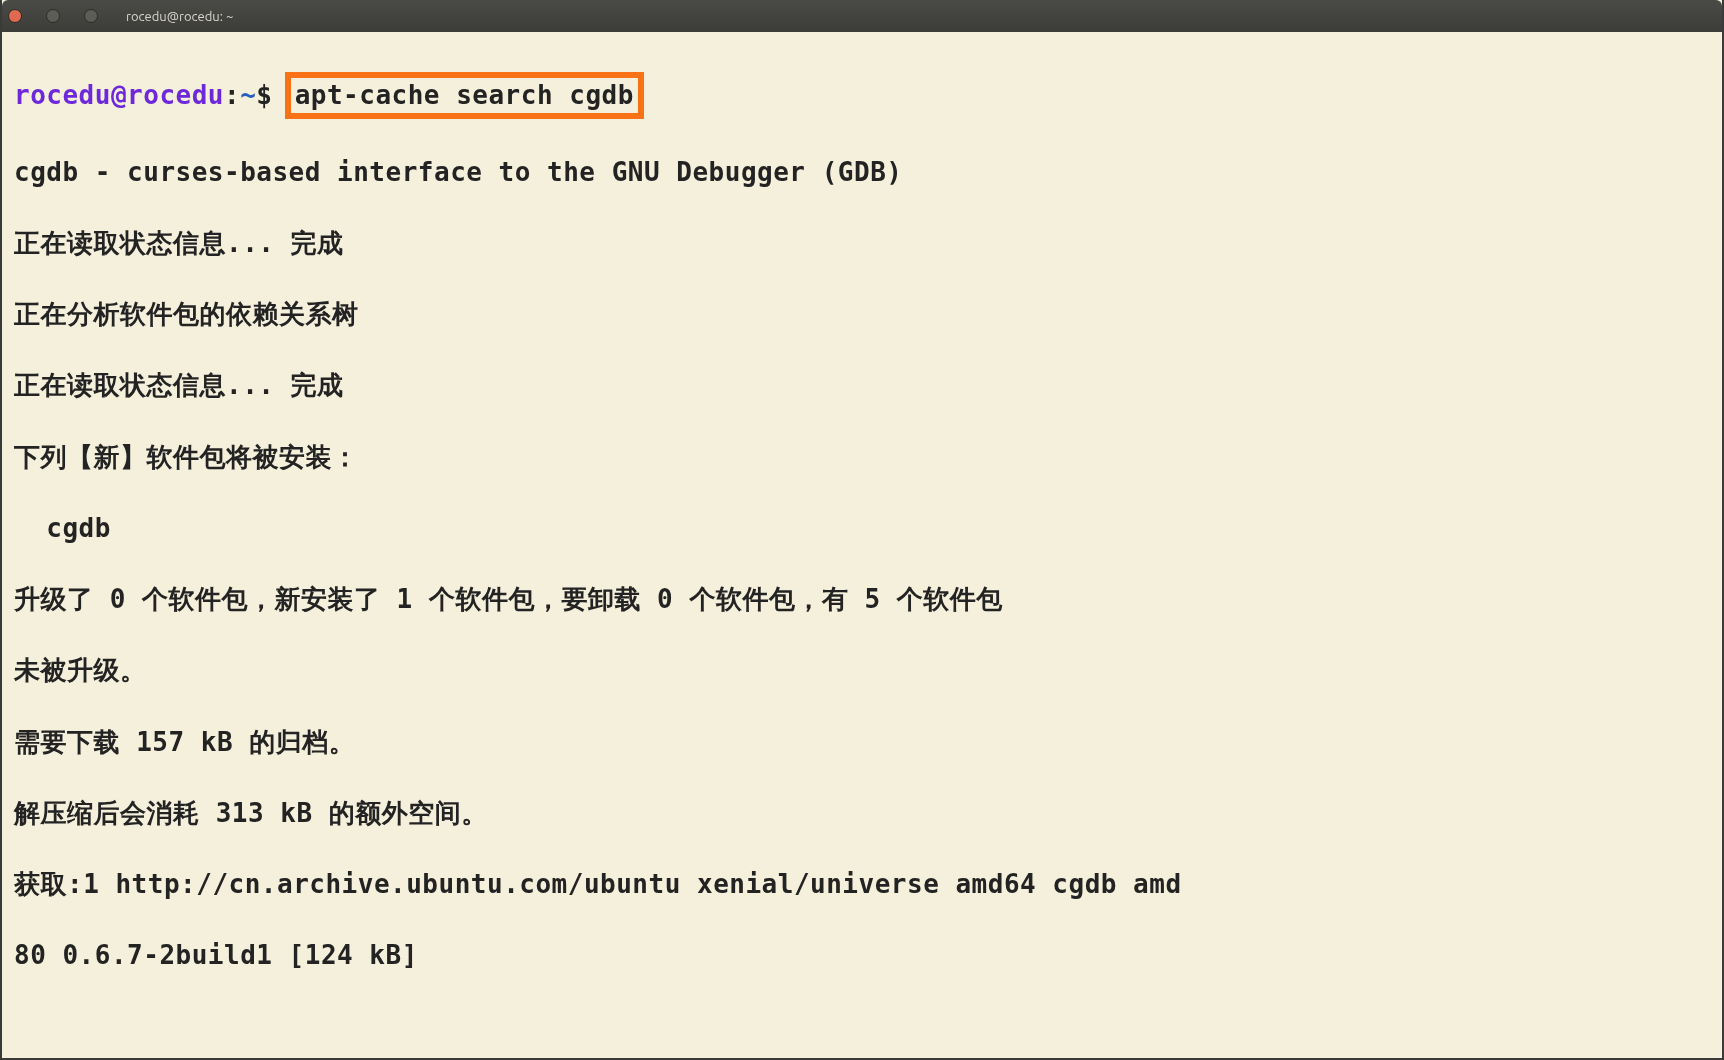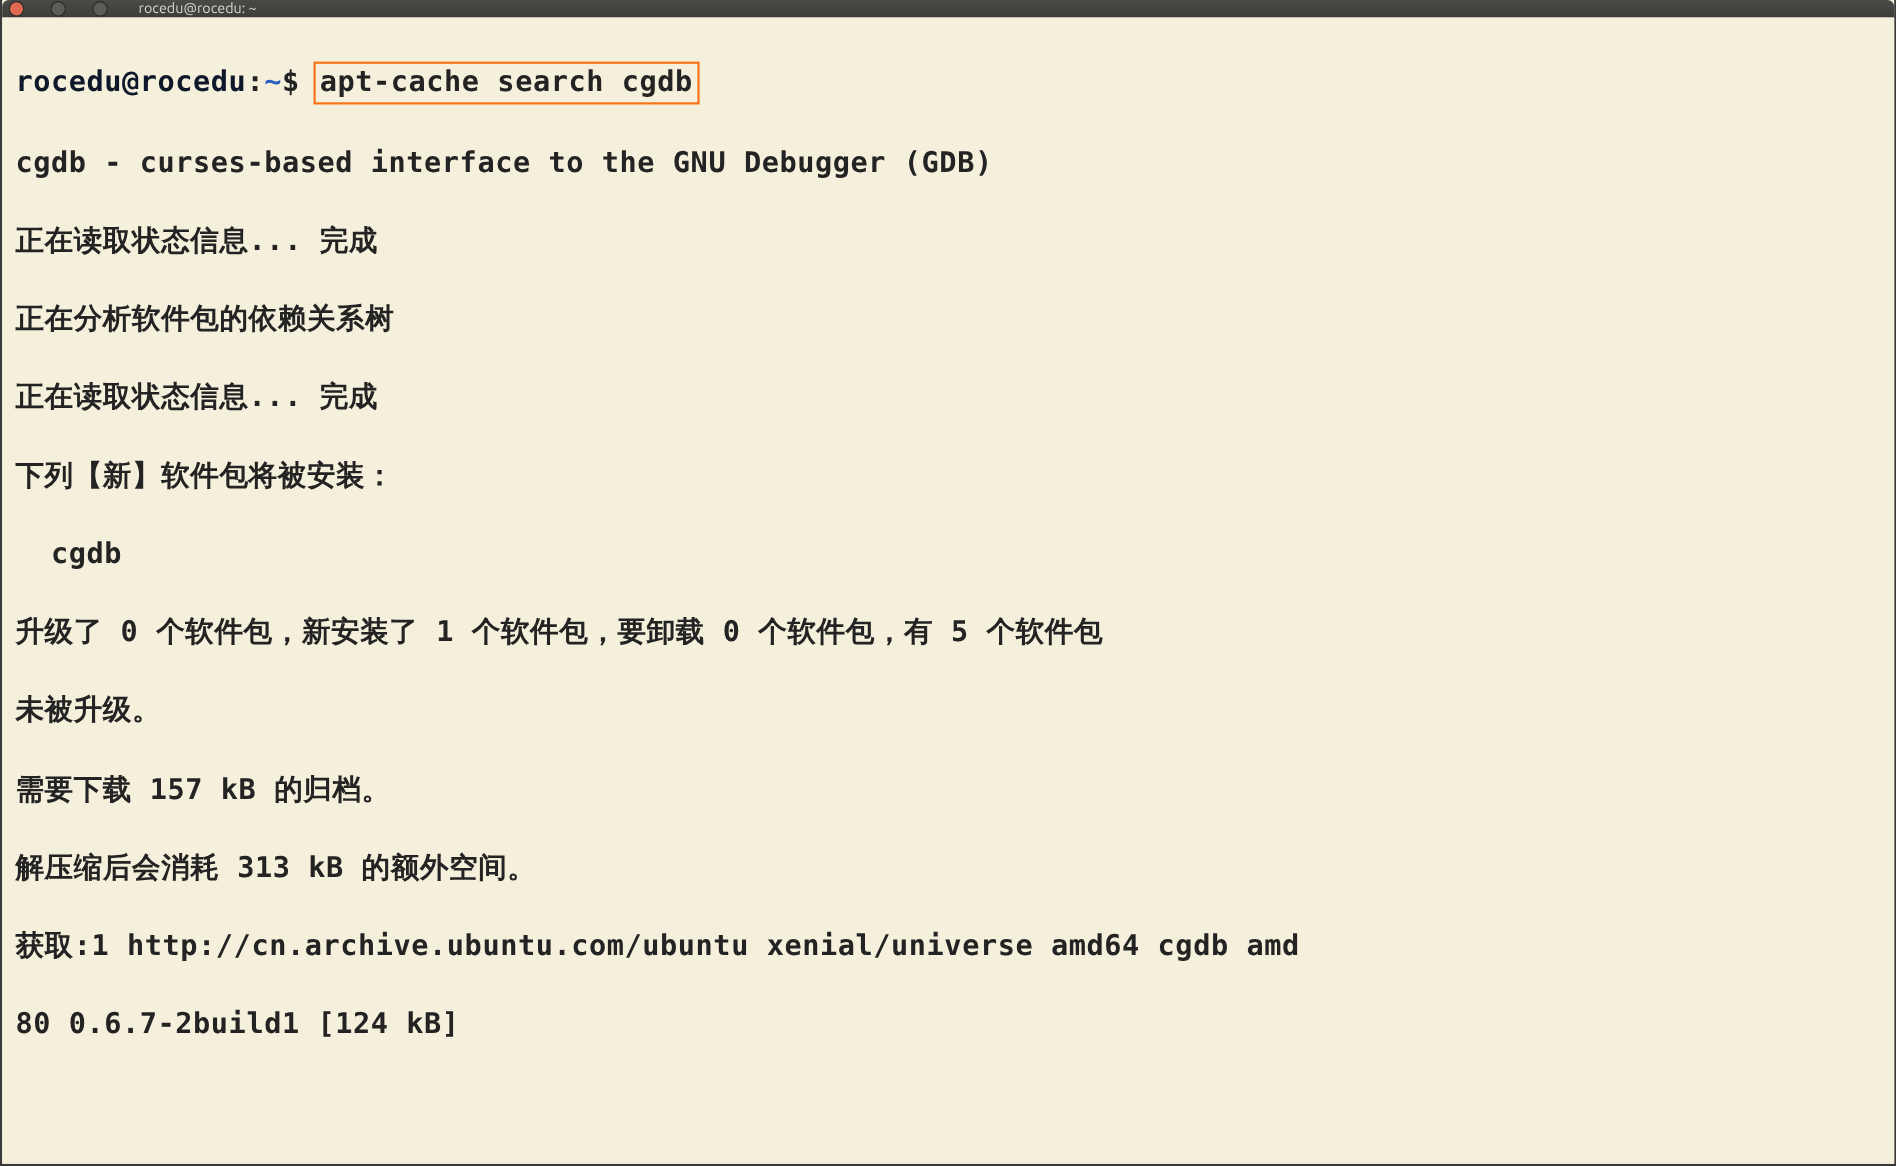--- a/index.html
+++ b/index.html
@@ -14,21 +14,21 @@
   .window {
     width: 100%;
     height: 100%;
     border: 2px solid #3a3a3a;
     border-top: none;
     display: flex;
     flex-direction: column;
     box-shadow: 4px 4px 0 rgba(0,0,0,0.15);
   }
   .titlebar {
-    height: 16px;
+    height: 32px;
     background: linear-gradient(to bottom, #4a4a46, #3c3c38);
     display: flex;
     align-items: center;
     padding: 0 6px;
     gap: 24px;
     border-top-left-radius: 6px;
     border-top-right-radius: 6px;
   }
   .win-btn {
     width: 14px;
@@ -49,26 +49,26 @@
     flex: 1;
     background: #f5f0dc;
     padding: 4px 6px 6px 12px;
     line-height: 1.37;
     letter-spacing: 0.5px;
     white-space: pre;
     color: #232323;
     font-weight: 600;
     overflow: hidden;
   }
-  .prompt-user { color: #0f172a; font-weight: 700; }
+  .prompt-user { color: #6d28d9; font-weight: 700; }
   .prompt-path { color: #2b5fbf; font-weight: 700; }
   .prompt-sep  { color: #232323; font-weight: 700; }
   .cmd { color: #232323; }
   .boxed {
-    border: 2px solid #f97316;
+    border: 6px solid #f97316;
     padding: 0 4px;
     margin-left: -4px;
     display: inline-block;
   }
   .line { display: block; }
 </style>
 </head>
 <body>
 
 <div class="window">

